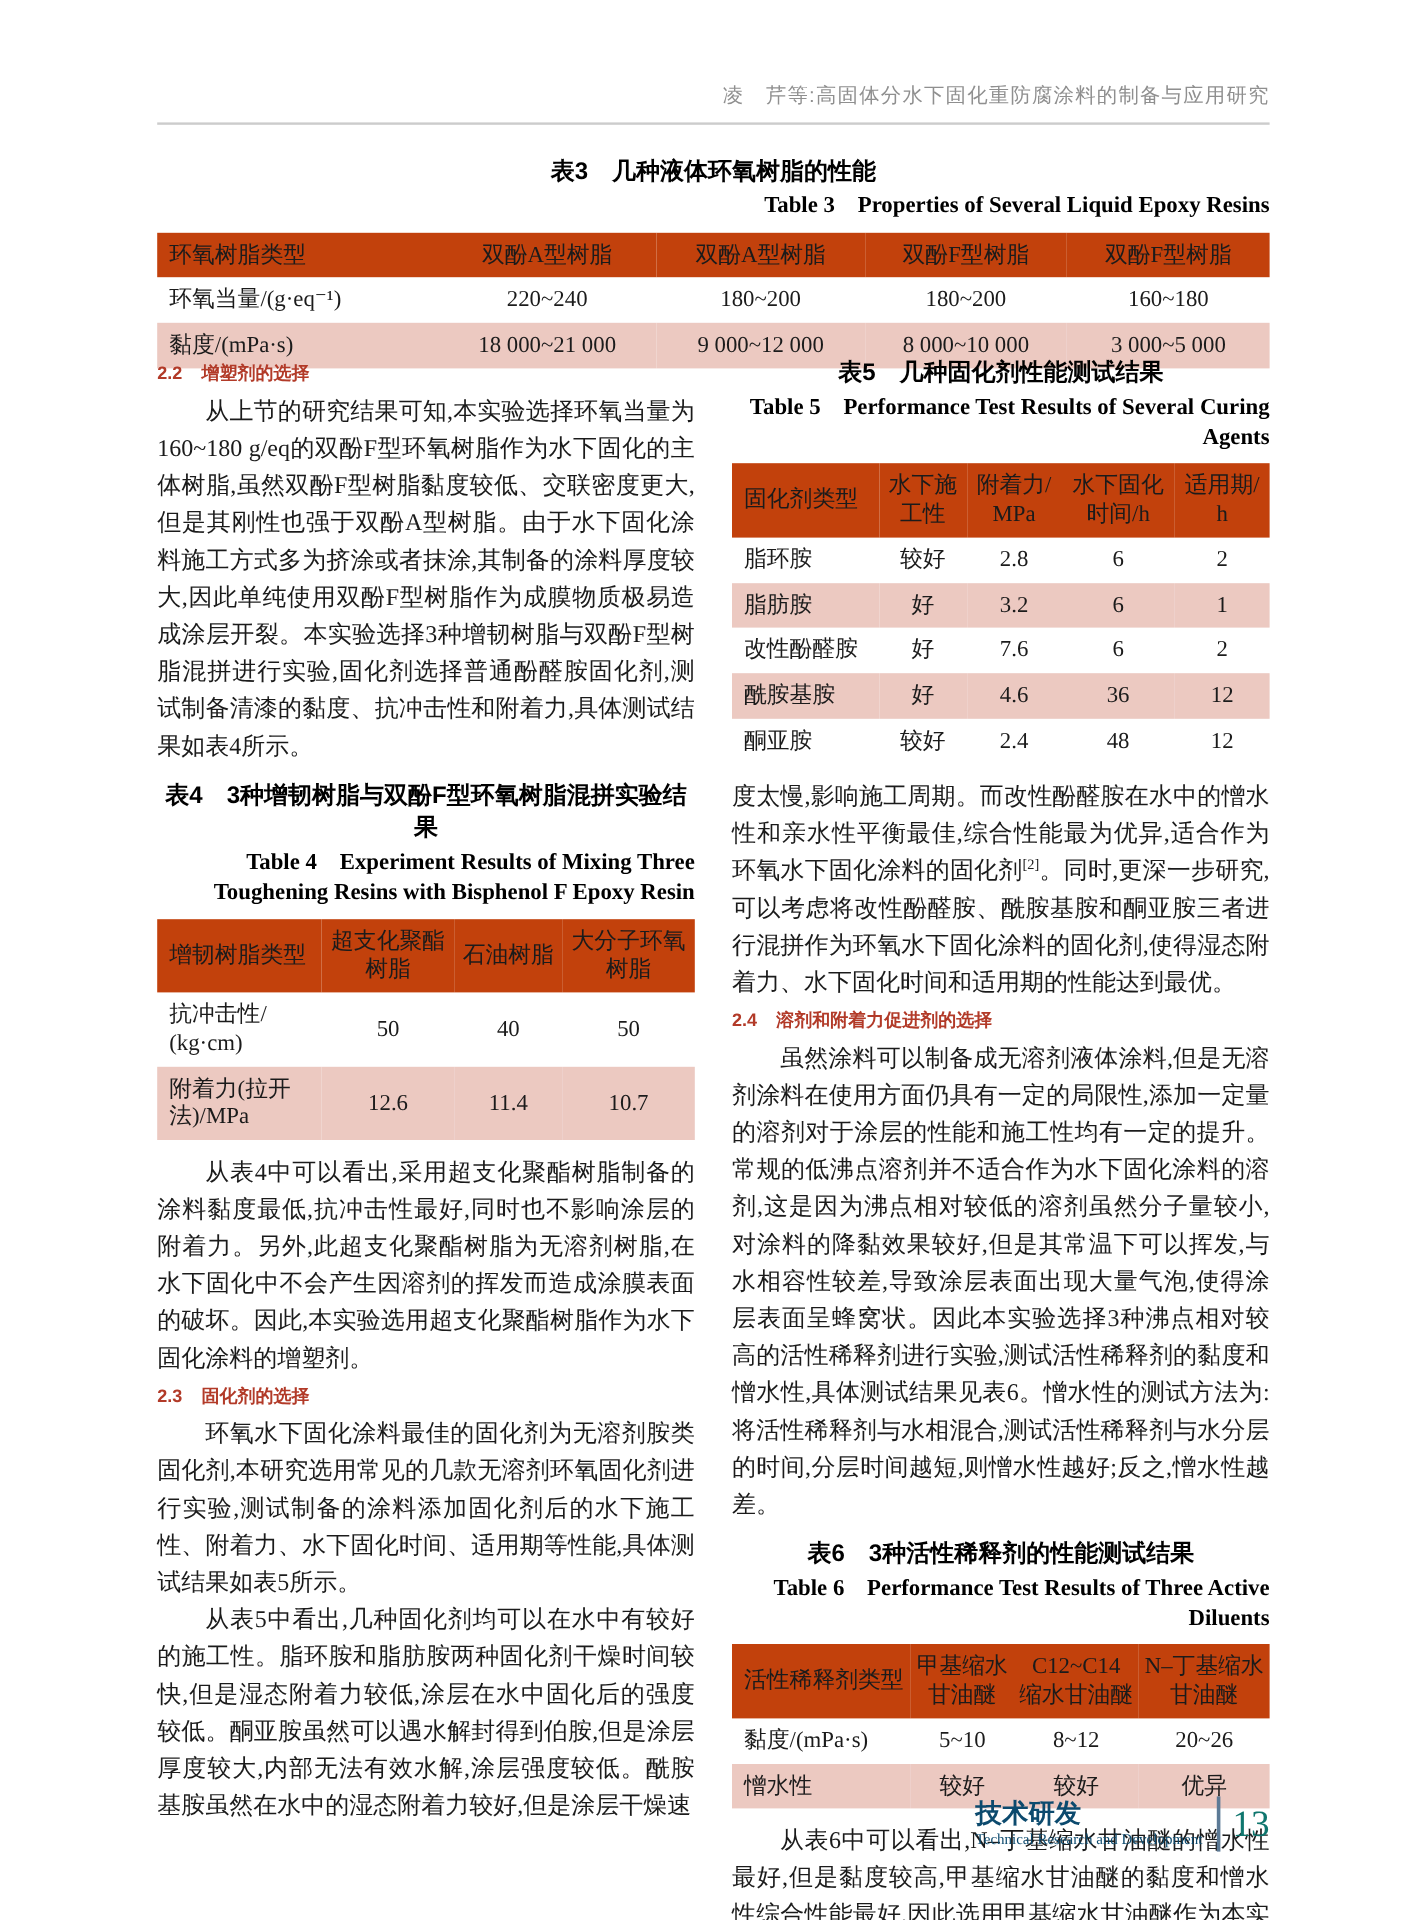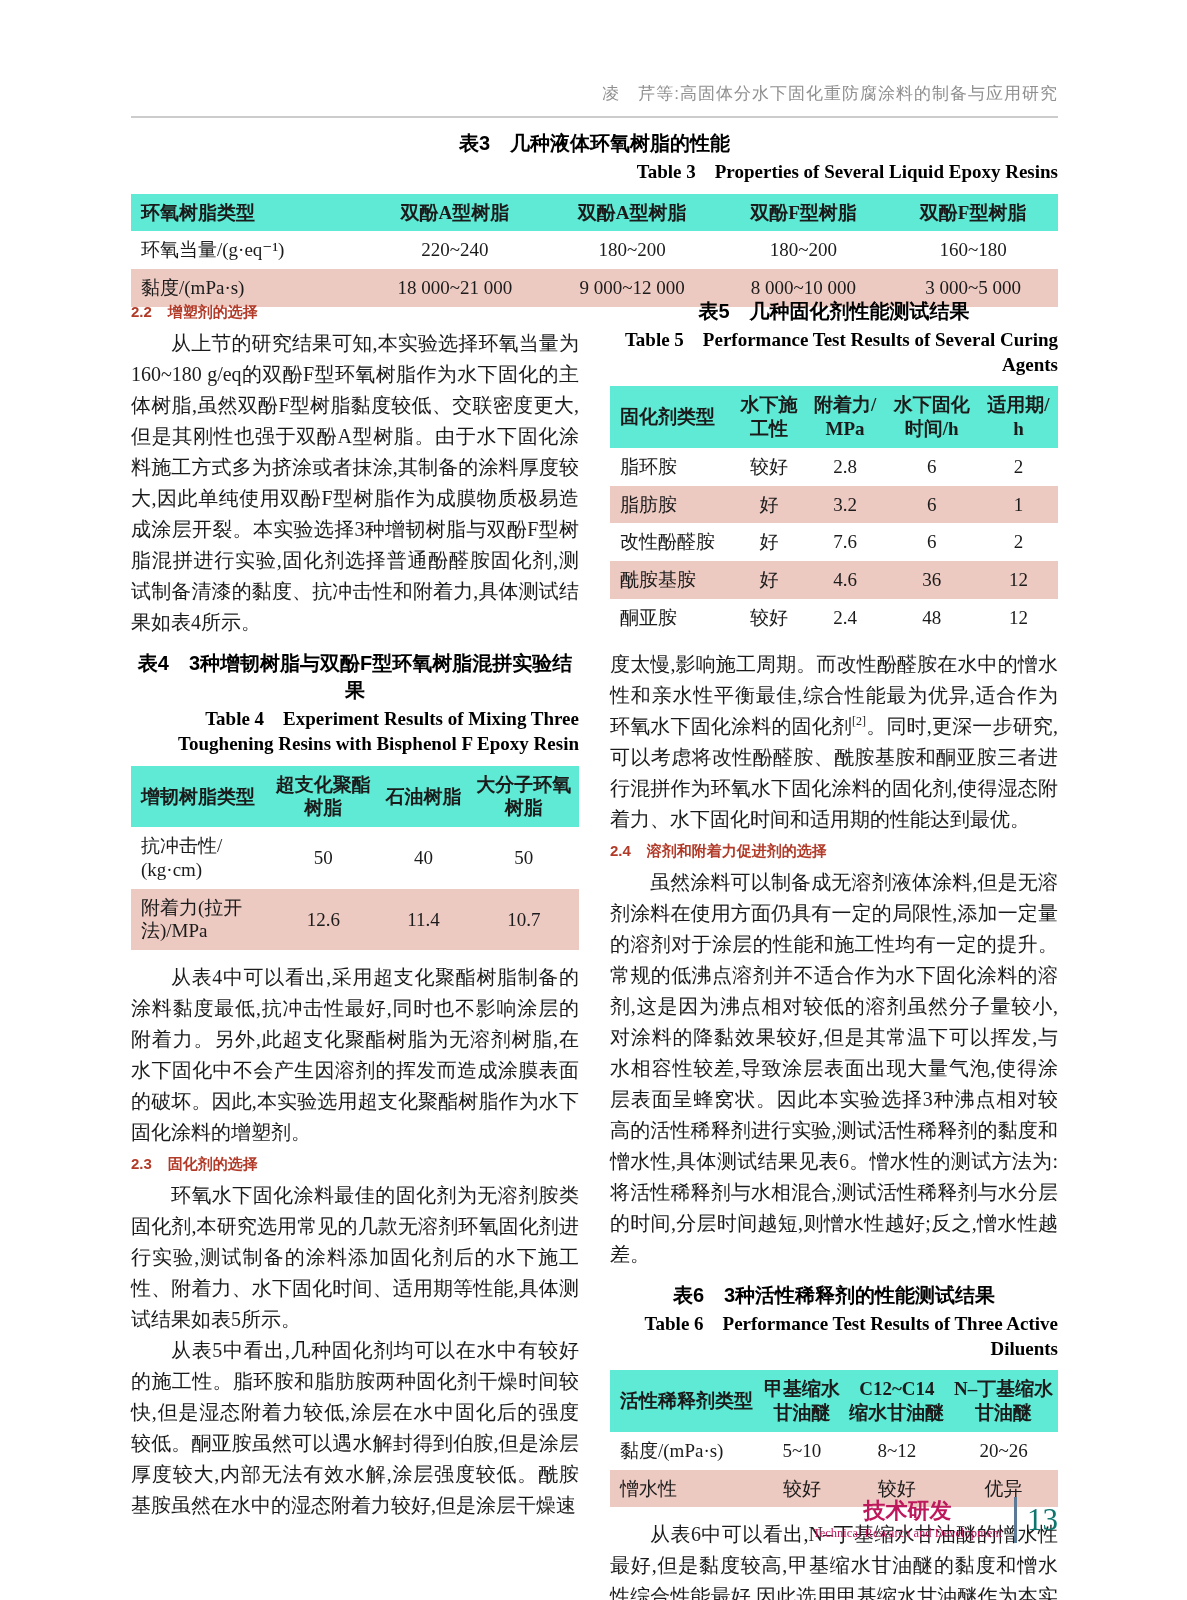--- a/index.html
+++ b/index.html
@@ -3,41 +3,41 @@
 <meta charset="utf-8">
 <style>
   html,body{margin:0;padding:0;}
   body{
     width:1187px;height:1600px;position:relative;background:#ffffff;
     font-family:"Liberation Serif","DejaVu Serif",serif;color:#1b1b1b;
     overflow:hidden;
   }
   
   .running-head{
-    position:absolute;top:82px;left:131px;width:927px;
+    position:absolute;top:68px;left:131px;width:927px;
     text-align:right;font-family:"Liberation Sans","DejaVu Sans",sans-serif;
     font-size:17px;color:#8f8f8f;letter-spacing:1px;
     padding-bottom:11px;border-bottom:2px solid #cccccc;
   }
   
   .t3-block{position:absolute;top:130px;left:131px;width:927px;}
   .tbl-title-zh{
     text-align:center;font-family:"Liberation Sans","DejaVu Sans",sans-serif;
     font-weight:bold;font-size:20px;color:#000;line-height:1.35;
   }
   .tbl-title-en{
     text-align:right;font-weight:bold;font-size:19px;color:#000;
     margin-top:3px;line-height:1.3;
   }
   table.dtable{
     width:100%;border-collapse:collapse;margin-top:9px;
     font-size:19px;table-layout:auto;
   }
   .dtable th{
-    background:#5eead4;font-weight:bold;padding:7px 4px;
+    background:#c2410c;font-weight:normal;padding:7px 4px;
     text-align:center;vertical-align:middle;white-space:pre-line;line-height:1.25;
   }
   .dtable td{
     padding:7px 4px;text-align:center;vertical-align:middle;
     white-space:pre-line;line-height:1.25;
   }
   .dtable th:first-child,.dtable td:first-child{text-align:left;padding-left:10px;}
   .dtable tbody tr:nth-child(even){background:#ecc9c1;}
   
   .col{position:absolute;top:296px;width:448px;}
@@ -53,21 +53,21 @@
     text-indent:2em;margin:0;
   }
   p.body.no-indent{text-indent:0;}
   p.body sup{font-size:12px;line-height:0;}
   .tbl-block{margin:12px 0 12px 0;}
   
   .footer{
     position:absolute;top:1497px;left:131px;width:927px;
     display:flex;justify-content:flex-end;align-items:center;
   }
-  .footer-labels{text-align:center;color:#be185d;}
+  .footer-labels{text-align:left;color:#0c4a6e;}
   .footer-zh{
     font-family:"Liberation Sans","DejaVu Sans",sans-serif;
     font-weight:bold;font-size:22px;line-height:1.1;
   }
   .footer-en{font-size:12.5px;margin-top:3px;}
   .footer-bar{width:3px;height:46px;background:#5c7a96;margin:0 10px 0 12px;}
   .footer-page{font-size:31px;color:#0f766e;}
 </style>
 </head>
 <body>

